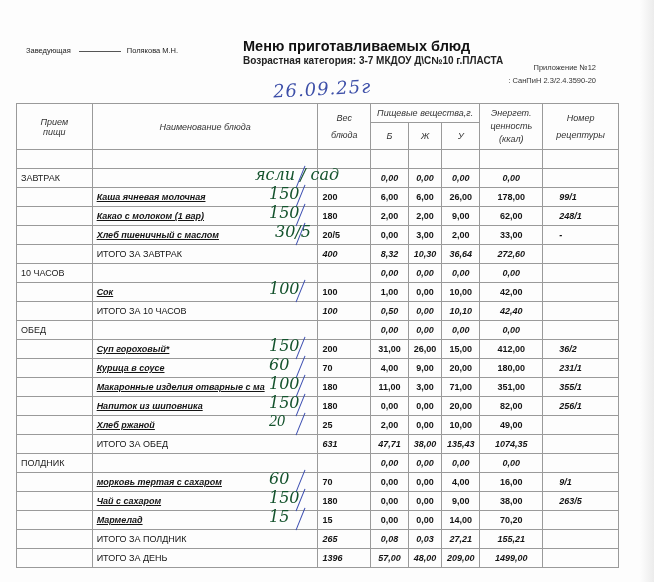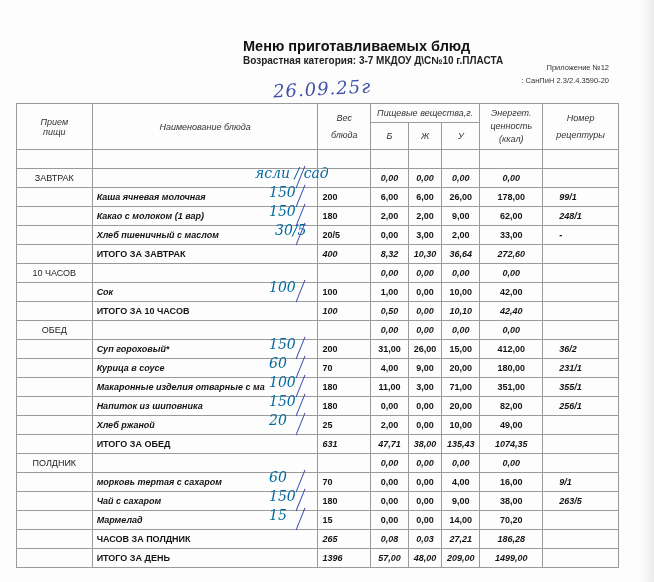--- a/index.html
+++ b/index.html
@@ -6,46 +6,49 @@
   body {
     width:654px; height:582px; background:#fdfdfd; position:relative; overflow:hidden;
     font-family:"Liberation Sans", sans-serif; color:#141414;
   }
   .right-shade { position:absolute; right:0; top:0; width:14px; height:582px;
     background:linear-gradient(to right,#fdfdfd,#ececec); }
   .approve { position:absolute; left:26px; top:43px; font-size:7.5px; line-height:15px; color:#222; }
   .approve .sig-line { display:inline-block; width:42px; border-bottom:1px solid #555; margin:0 6px 0 8px; vertical-align:middle; }
   .title { position:absolute; left:243px; top:38px; font-size:14.5px; font-weight:bold; color:#111; }
   .subtitle { position:absolute; left:243px; top:55px; font-size:10px; font-weight:bold; color:#222; }
-  .appendix { position:absolute; right:45px; top:61px; font-size:7.5px; text-align:right; line-height:13px; color:#333; }
+  .appendix { position:absolute; right:58px; top:61px; font-size:7.5px; text-align:right; line-height:13px; color:#333; }
   .hw-date { position:absolute; left:273px; top:78px; font-family:"DejaVu Serif", serif; font-style:italic;
     font-size:18px; color:#3d4fa8; letter-spacing:1px; transform:rotate(-3deg); }
 
   table.menu { position:absolute; left:16px; top:103px; border-collapse:collapse; table-layout:fixed; width:603px; }
   table.menu td, table.menu th { border:1px solid #9a9a9a; padding:0 4px; height:18px; font-size:9px; white-space:nowrap; overflow:hidden; }
   table.menu th { font-weight:normal; font-style:italic; color:#333; font-size:9px; text-align:center; }
   table.menu th.big { height:26px; }
-  .meal { text-align:center; font-size:9px; color:#222; }
-  .dish { font-weight:bold; font-style:italic; }
-  .total { font-weight:bold; }
+  .meal { text-align:left; font-size:9px; color:#222; }
+  .dish { font-weight:bold; font-style:italic;text-decoration:underline; }
+  .total { font-weight:normal; }
   .num { text-align:center; font-weight:bold; }
   .ital { font-style:italic; }
   .rec { text-align:left; padding-left:16px !important; font-weight:bold; font-style:italic; font-size:8.5px; }
   .wt { padding-right:6px !important; font-weight:bold; }
   .spacer-row td { height:22px; }
 
-  .hw { position:absolute; font-family:"DejaVu Serif", serif; font-style:italic; color:#0369a1; font-size:14px; white-space:nowrap; }
+  .hw { position:absolute; font-family:"DejaVu Serif", serif; font-style:italic; color:#14532d; font-size:16px; white-space:nowrap; }
   .slash { position:absolute; width:1.3px; background:#3a4cb0; transform:rotate(22deg); }
 </style>
 </head>
 <body>
 
 <div class="right-shade"></div>
 
 <div class="approve">
+  <div>
+    <span>Заведующая</span><span class="sig-line"></span><span>Полякова М.Н.</span>
+  </div>
 </div>
 
 <div class="title">Меню приготавливаемых блюд</div>
 <div class="subtitle">Возрастная категория: 3-7 МКДОУ Д\С№10 г.ПЛАСТА</div>
 <div class="appendix">
   <div>Приложение №12</div>
   <div>: СанПиН 2.3/2.4.3590-20</div>
 </div>
 <div class="hw-date">26.09.25г</div>
 
@@ -279,26 +282,26 @@
         <td class="dish">Мармелад</td>
         <td class="wt">15</td>
         <td class="num">0,00</td>
         <td class="num">0,00</td>
         <td class="num">14,00</td>
         <td class="num">70,20</td>
         <td class="rec"></td>
       </tr>
       <tr>
         <td class="meal"></td>
-        <td class="total">ЧАСОВ ЗА ПОЛДНИК</td>
+        <td class="total">ИТОГО ЗА ПОЛДНИК</td>
         <td class="wt ital">265</td>
         <td class="num ital">0,08</td>
         <td class="num ital">0,03</td>
         <td class="num ital">27,21</td>
-        <td class="num ital">186,28</td>
+        <td class="num ital">155,21</td>
         <td class="rec"></td>
       </tr>
       <tr>
         <td class="meal"></td>
         <td class="total">ИТОГО ЗА   ДЕНЬ</td>
         <td class="wt ital">1396</td>
         <td class="num ital">57,00</td>
         <td class="num ital">48,00</td>
         <td class="num ital">209,00</td>
         <td class="num ital">1499,00</td>
@@ -319,21 +322,21 @@
     <span class="hw" style="top: 278.5px; left: 269px;">100</span>
     <div class="slash" style="top: 278.5px; left: 300px; height: 24px;"></div>
     <span class="hw" style="top: 335.5px; left: 269px;">150</span>
     <div class="slash" style="top: 335.5px; left: 300px; height: 24px;"></div>
     <span class="hw" style="top: 354.5px; left: 269px;">60</span>
     <div class="slash" style="top: 354.5px; left: 300px; height: 24px;"></div>
     <span class="hw" style="top: 373.5px; left: 269px;">100</span>
     <div class="slash" style="top: 373.5px; left: 300px; height: 24px;"></div>
     <span class="hw" style="top: 392.5px; left: 269px;">150</span>
     <div class="slash" style="top: 392.5px; left: 300px; height: 24px;"></div>
-    <span class="hw" style="top: 411.5px; left: 269px;">20</span>
+    <span class="hw" style="top: 411.5px; left: 269px; font-family: Liberation Serif, serif;">20</span>
     <div class="slash" style="top: 411.5px; left: 300px; height: 24px;"></div>
     <span class="hw" style="top: 468.5px; left: 269px;">60</span>
     <div class="slash" style="top: 468.5px; left: 300px; height: 24px;"></div>
     <span class="hw" style="top: 487.5px; left: 269px;">150</span>
     <div class="slash" style="top: 487.5px; left: 300px; height: 24px;"></div>
     <span class="hw" style="top: 506.5px; left: 269px;">15</span>
     <div class="slash" style="top: 506.5px; left: 300px; height: 24px;"></div>
   </div>
 
 </body></html>

